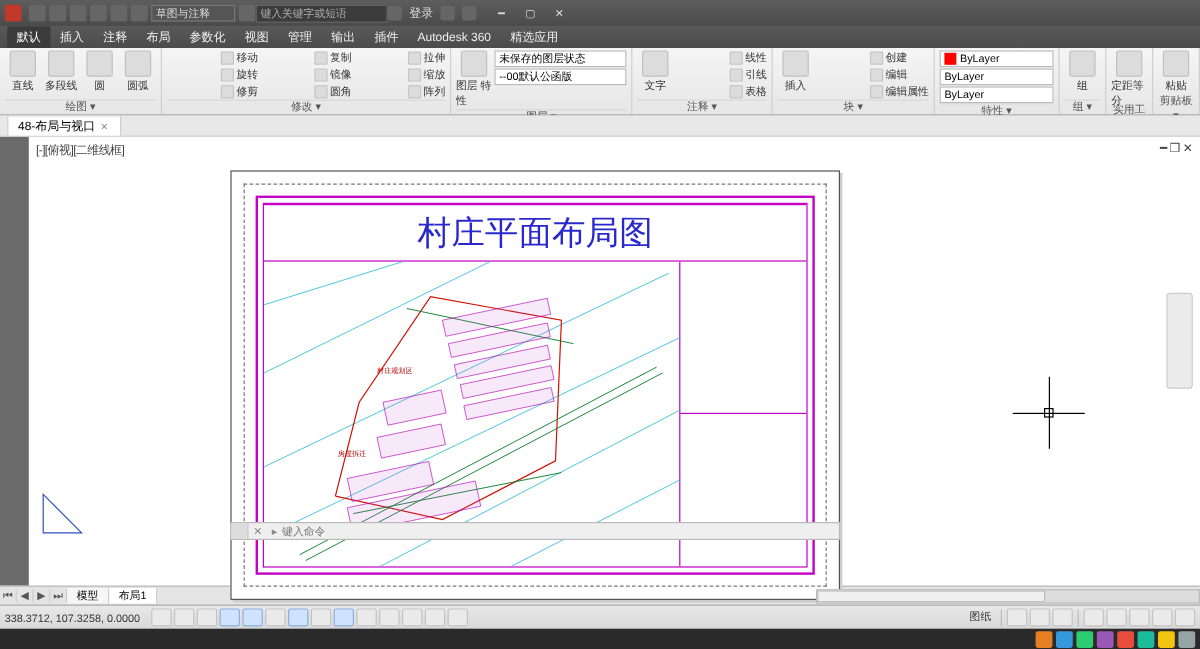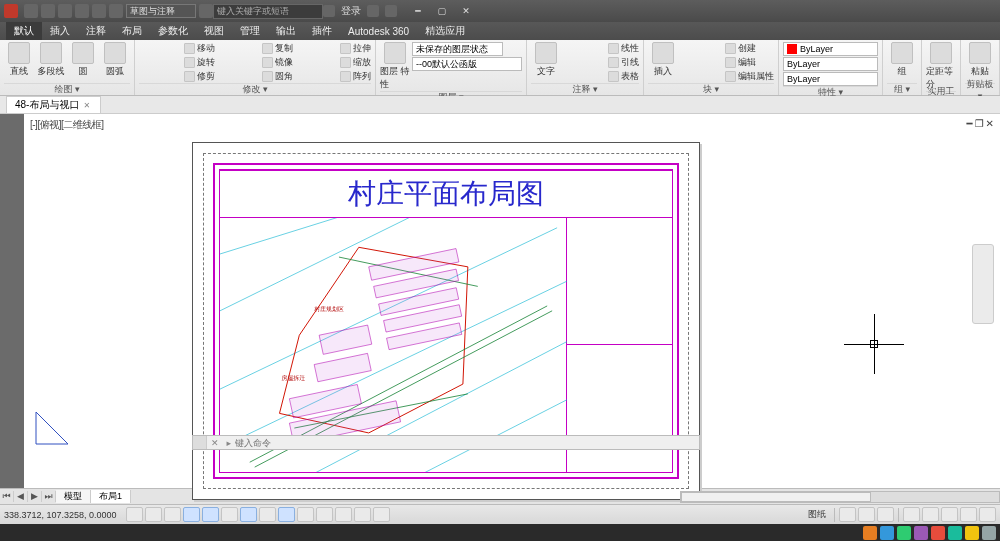--- a/index.html
+++ b/index.html
@@ -228,21 +228,21 @@
         <div class="panel-label">修改 ▾</div>
       </div>
       <div class="panel">
         <div class="panel-body">
           <div class="bigbtn">
             <div class="ic"></div>
             <div class="lb">图层
 特性</div>
           </div>
           <div class="smallrow">
-            <div class="combo" style="width: 91px;">未保存的图层状态</div>
+            <div class="combo" style="width: 110px;">未保存的图层状态</div>
             <div class="combo" style="width: 110px;">--00默认公函版</div>
           </div>
         </div>
         <div class="panel-label">图层 ▾</div>
       </div>
       <div class="panel">
         <div class="panel-body">
           <div class="bigbtn">
             <div class="ic"></div>
             <div class="lb">文字</div>

